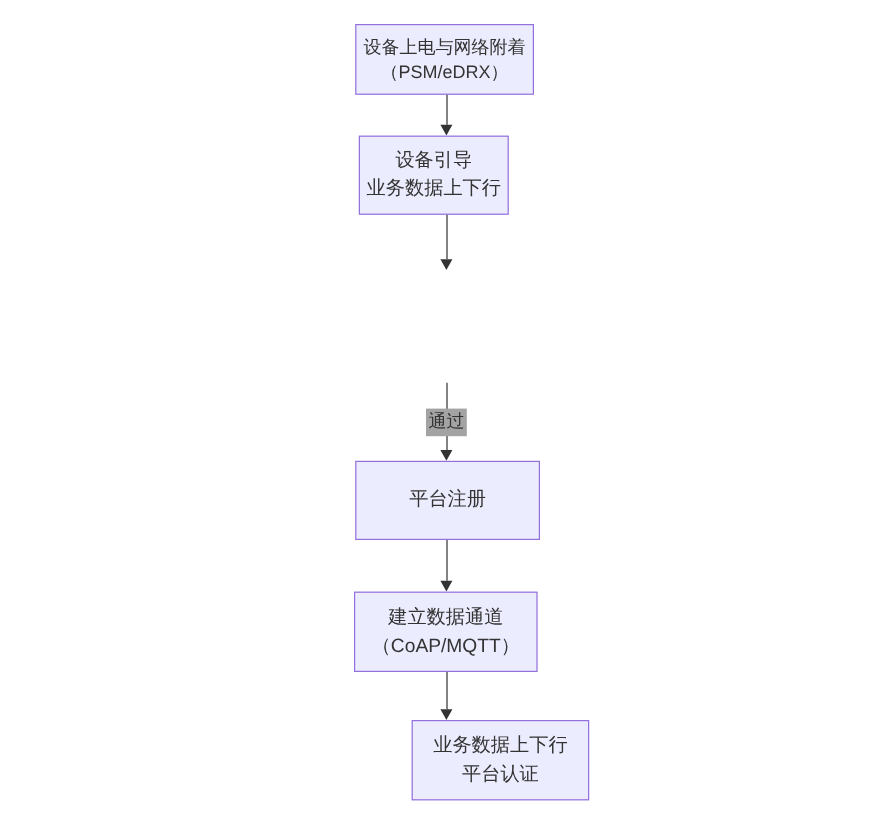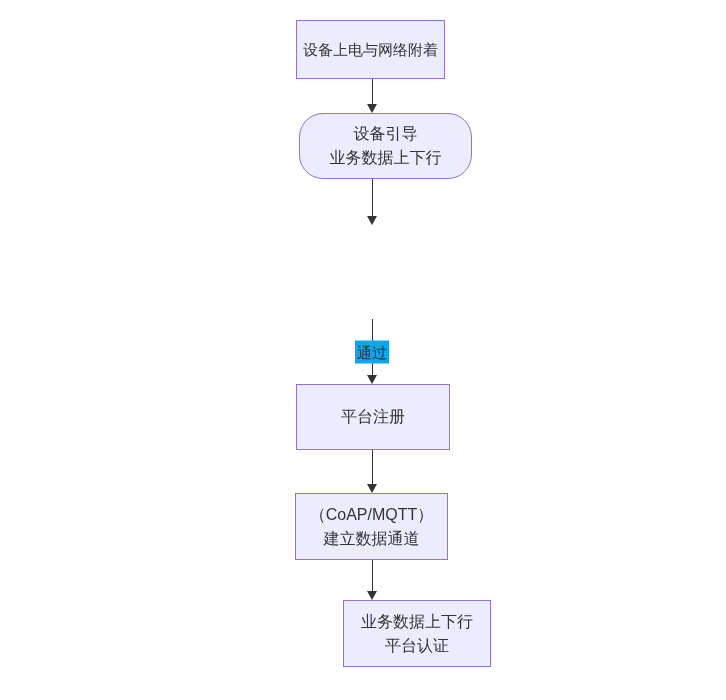--- a/index.html
+++ b/index.html
@@ -53,63 +53,65 @@
     height: 0;
     border-left: 5px solid transparent;
     border-right: 5px solid transparent;
     border-top: 9px solid #333333;
   }
   .edge-label {
     position: absolute;
     left: 372px;
     top: 352px;
     transform: translate(-50%, -50%);
-    background: #0ea5e9;
+    background: #a3a3a3;
     color: #333333;
     font-size: 15px;
     line-height: 23px;
     padding: 0 2px;
     white-space: nowrap;
+    font-family: Liberation Serif, serif;
   }
 </style>
 </head>
 <body>
 
 <div class="canvas">
 
   <div class="node rect-sm" style="left:296px; top:20px; width:149px; height:59px;">
     <span class="line">设备上电与网络附着</span>
+    <span class="line">（PSM/eDRX）</span>
   </div>
 
   <div class="edge-line" style="top:79px; height:25px;"></div>
   <div class="arrowhead" style="top:104px;"></div>
 
-  <div class="node rect-lg" style="left:299px; top:113px; width:173px; height:66px;border-radius:24px;">
+  <div class="node rect-lg" style="left:299px; top:113px; width:125px; height:66px;">
     <span class="line">设备引导</span>
     <span class="line">业务数据上下行</span>
   </div>
 
   <div class="edge-line" style="top:179px; height:37px;"></div>
   <div class="arrowhead" style="top:216px;"></div>
 
 
   <div class="edge-line" style="top:319px; height:56px;"></div>
   <div class="edge-label">通过</div>
   <div class="arrowhead" style="top:375px;"></div>
 
   <div class="node rect-lg" style="left:296px; top:384px; width:154px; height:66px;gap:37px;">
     <span class="line">平台注册</span>
   </div>
 
   <div class="edge-line" style="top:450px; height:34px;"></div>
   <div class="arrowhead" style="top:484px;"></div>
 
   <div class="node rect-lg" style="left:295px; top:493px; width:153px; height:67px;">
+    <span class="line">建立数据通道</span>
     <span class="line">（CoAP/MQTT）</span>
-    <span class="line">建立数据通道</span>
   </div>
 
   <div class="edge-line" style="top:560px; height:31px;"></div>
   <div class="arrowhead" style="top:591px;"></div>
 
   <div class="node rect-lg" style="left:299px; top:600px; width:148px; height:67px;margin-left:44px;">
     <span class="line">业务数据上下行</span>
     <span class="line">平台认证</span>
   </div>
 

